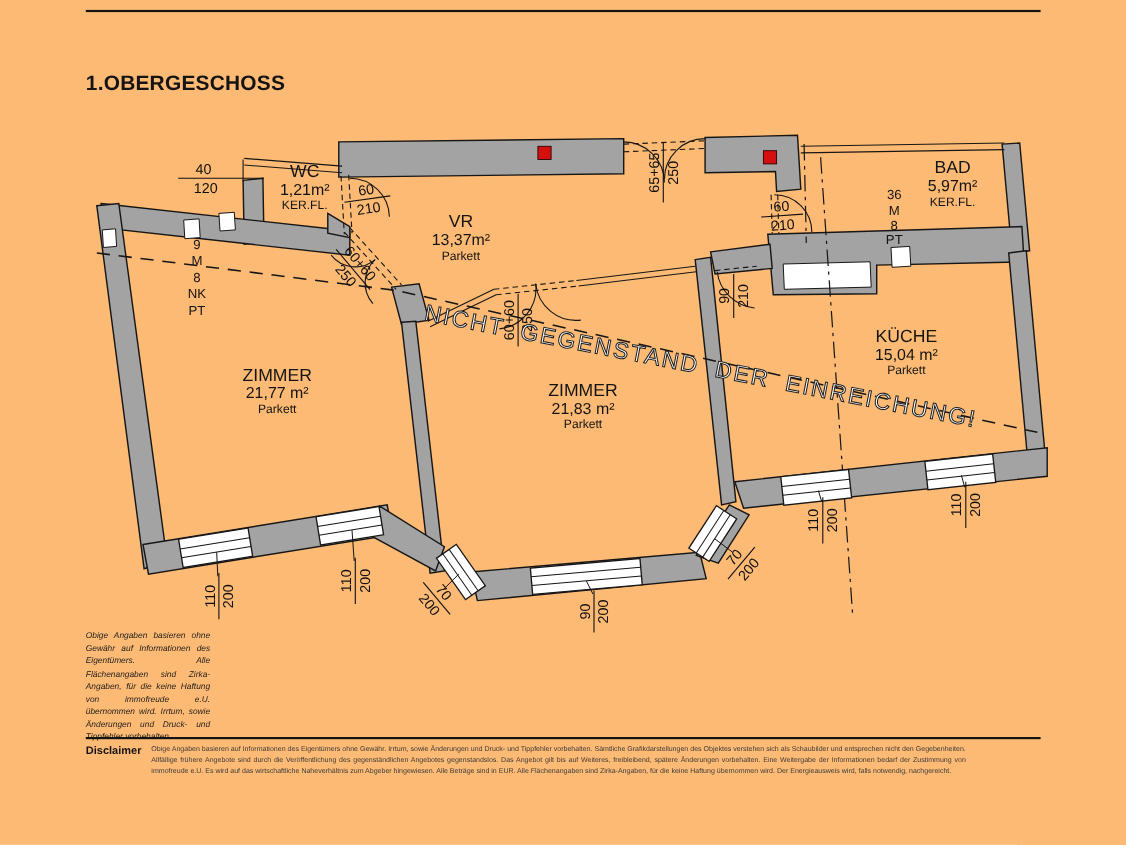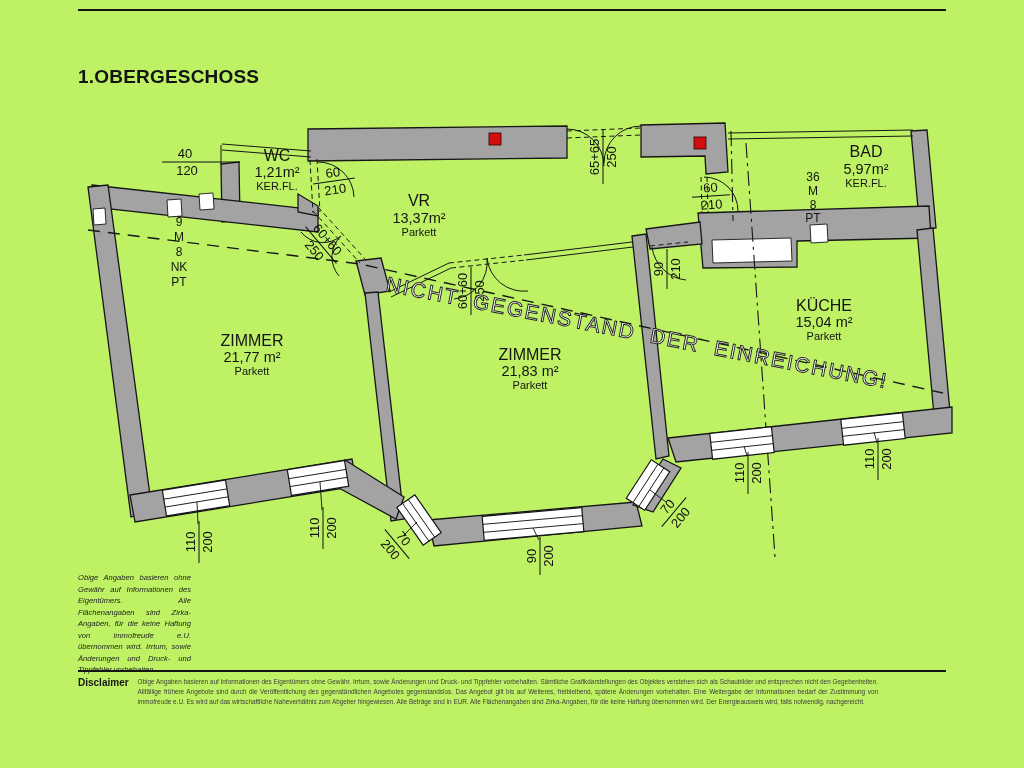--- a/index.html
+++ b/index.html
@@ -1,16 +1,16 @@
 <!DOCTYPE html>
 <html><head>
 <meta charset="utf-8">
 <style>
   html,body{margin:0;padding:0;}
-  .page{position:relative;width:1024px;height:768px;background:#bef264;overflow:hidden;
+  .page{position:relative;width:1024px;height:768px;background:#fdba74;overflow:hidden;
         font-family:"Liberation Sans",sans-serif;}
   .topline{position:absolute;left:78px;top:9px;width:868px;height:2px;background:#141414;}
   .botline{position:absolute;left:78px;top:670px;width:868px;height:2px;background:#141414;}
   .page-title{position:absolute;left:78px;top:66px;font-size:19px;font-weight:bold;
               letter-spacing:0.2px;color:#141414;}
   .plan-svg{position:absolute;left:0;top:0;}
   .walls polygon{stroke:#161616;stroke-width:1.3;stroke-linejoin:miter;}
   .white-shape{fill:#ffffff;stroke:#161616;stroke-width:0.9;}
   .tl{stroke:#161616;stroke-width:1;fill:none;}
   .dsh{stroke-dasharray:5 3.5;}

